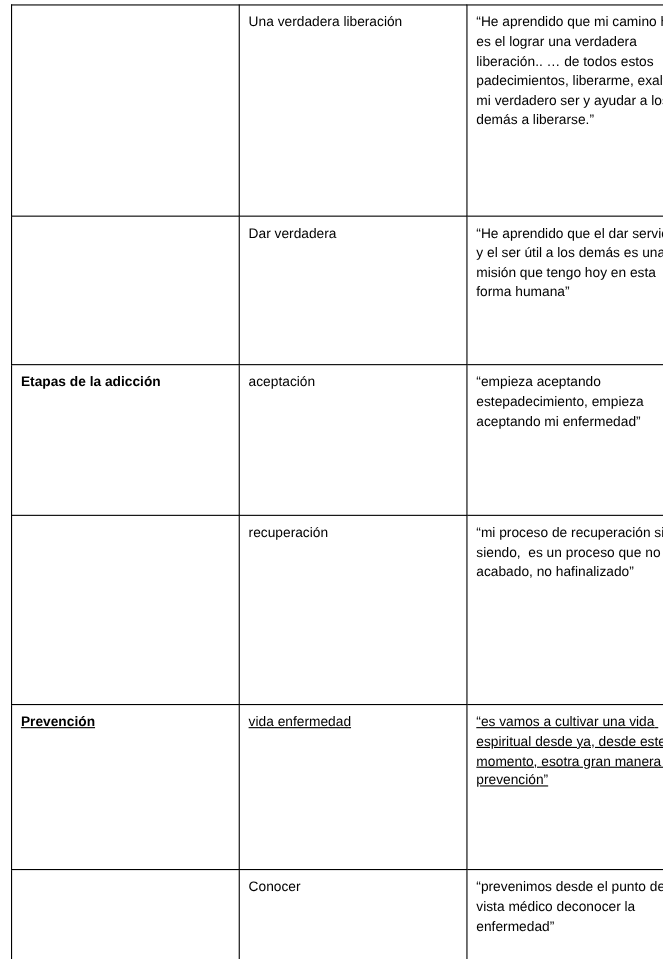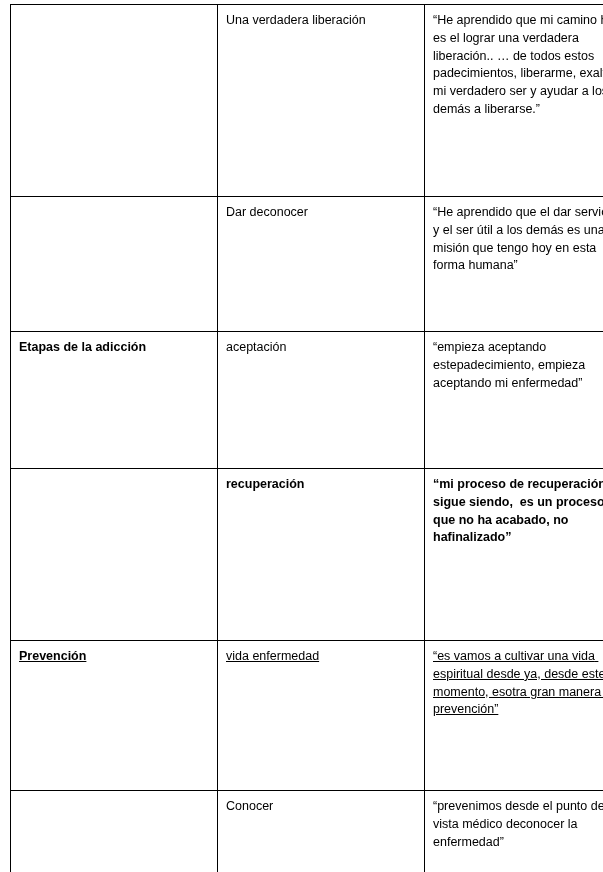--- a/index.html
+++ b/index.html
@@ -54,21 +54,21 @@
     word-wrap: break-word;
   }
   .cat-text {
     display: block;
     font-weight: bold;
   }
   
   .h-tall { height: 175px; }
   .h-mid  { height: 118px; }
   .h-cat1 { height: 120px; }
-  .h-cat2 { height: 155px; font-weight: bold; }
+  .h-cat2 { height: 155px; }
   .h-prev1 { height: 133px; text-decoration: underline; }
   .h-prev2 { height: 128px; }
 </style>
 </head>
 <body>
 
 <div class="page">
   <table class="matrix">
     <tbody>
 
@@ -82,21 +82,21 @@
         <td class="col-quote h-tall">
           <span class="cell-text">“He aprendido que mi camino hoy es el lograr una verdadera liberación.. … de todos estos padecimientos, liberarme, exaltar mi verdadero ser y ayudar a los demás a liberarse.”</span>
         </td>
       </tr>
 
       <tr>
         <td class="col-cat blank h-mid">
           <span class="cat-text"></span>
         </td>
         <td class="col-sub h-mid">
-          <span class="cell-text">Dar deconocer</span>
+          <span class="cell-text">Dar verdadera</span>
         </td>
         <td class="col-quote h-mid">
           <span class="cell-text">“He aprendido que el dar servicio y el ser útil a los demás es una misión que tengo hoy en esta forma humana”</span>
         </td>
       </tr>
 
       <tr>
         <td class="col-cat h-cat1">
           <span class="cat-text">Etapas de la adicción</span>
         </td>

